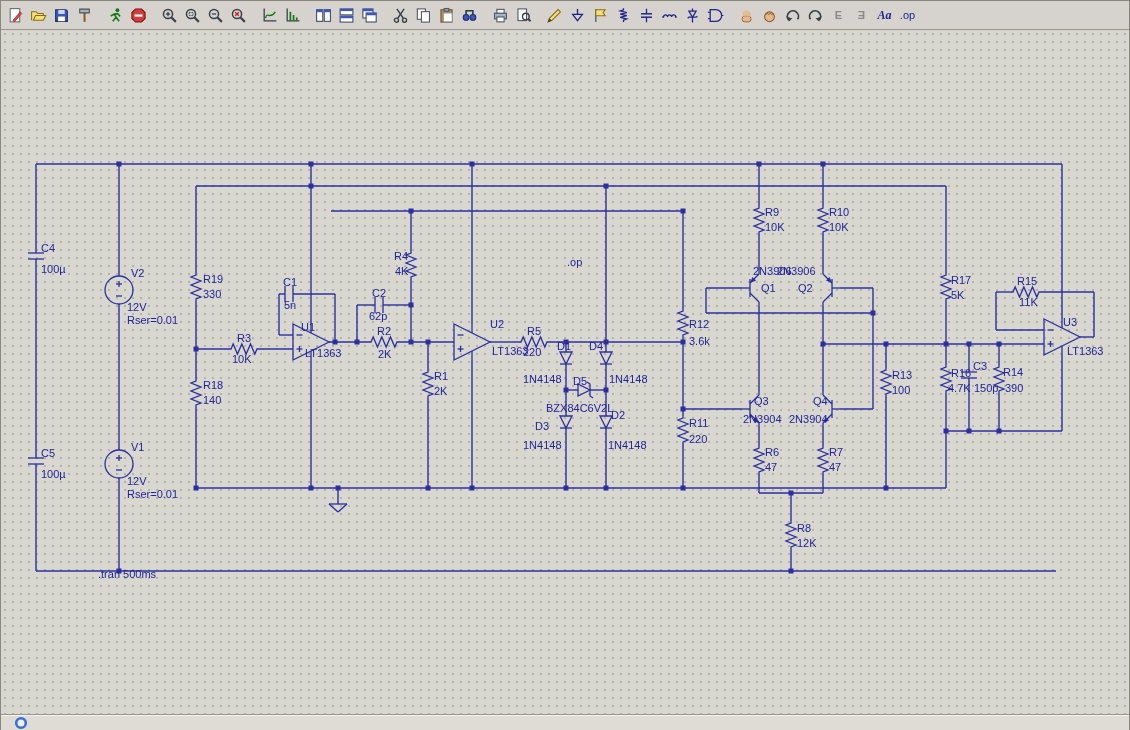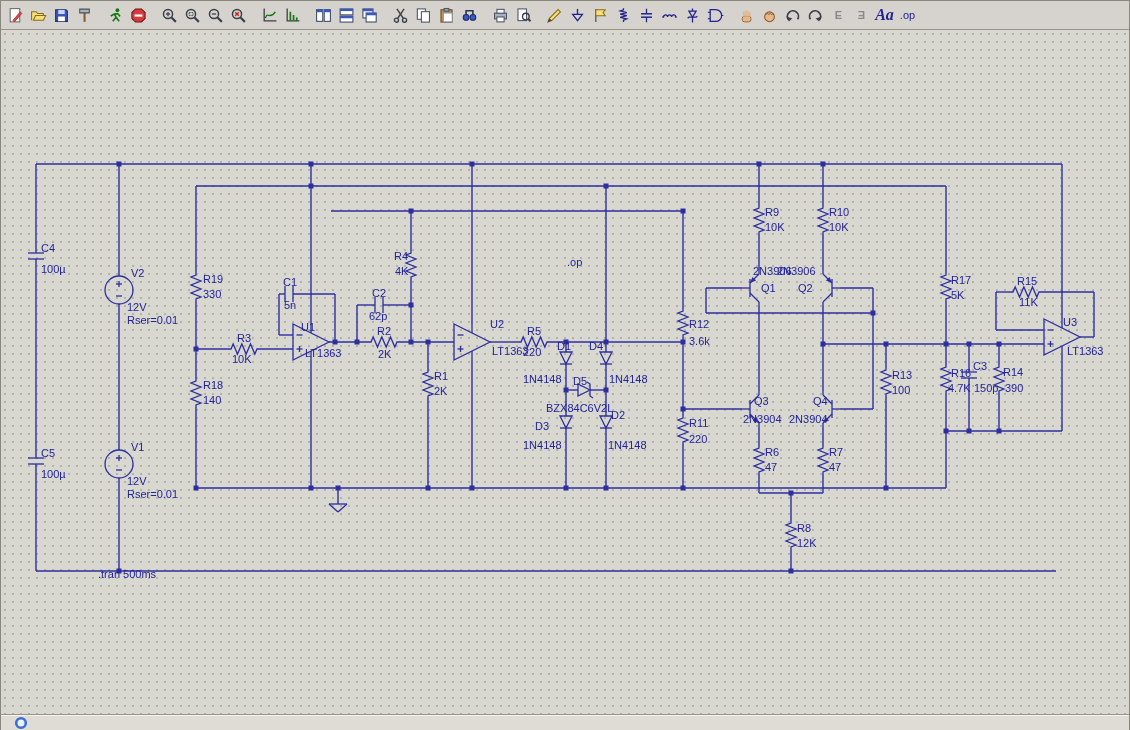--- a/index.html
+++ b/index.html
@@ -7,21 +7,21 @@
   .window{width:1130px;height:730px;box-sizing:border-box;border:1px solid #8a877f;
     display:flex;flex-direction:column;}
   
   .toolbar{height:28px;flex:0 0 28px;display:flex;align-items:center;
     background:#d6d3ce;border-bottom:1px solid #98948c;padding:0 3px;}
   .tb-group{display:flex;align-items:center;margin-right:8px;}
   .tb-btn{width:23px;height:23px;display:flex;align-items:center;justify-content:center;
     background:transparent;border:1px solid transparent;padding:0;margin:0;}
   .tb-btn .icon{display:flex;align-items:center;justify-content:center;}
   .ticon{font-size:11px;color:#23238c;white-space:nowrap;}
-  .ticon-serif{font-family:"Liberation Serif",serif;font-style:italic;font-weight:bold;font-size:16px;text-align:center;}
+  .ticon-serif{font-family:"Liberation Serif",serif;font-style:italic;font-weight:bold;font-size:12px;text-align:center;}
   .ticon-gray{color:#8a8a8a;font-weight:bold;}
   
   .canvas{position:relative;flex:0 0 684px;height:684px;background:#d8d8d1;
     background-image:radial-gradient(#b2b2aa 1px, rgba(0,0,0,0) 1.1px);
     background-size:8px 8px;overflow:hidden;border-bottom:1px solid #98948c;}
   .canvas svg{position:absolute;left:0;top:0;}
   .wire{stroke:#2e2ea0;stroke-width:1.4;fill:none;}
   .sym{stroke:#2e2ea0;stroke-width:1.3;fill:none;}
   .symfill{fill:#2e2ea0;stroke:none;}
   .slabel{fill:#23239a;font-size:11px;font-family:"Liberation Sans",sans-serif;}

